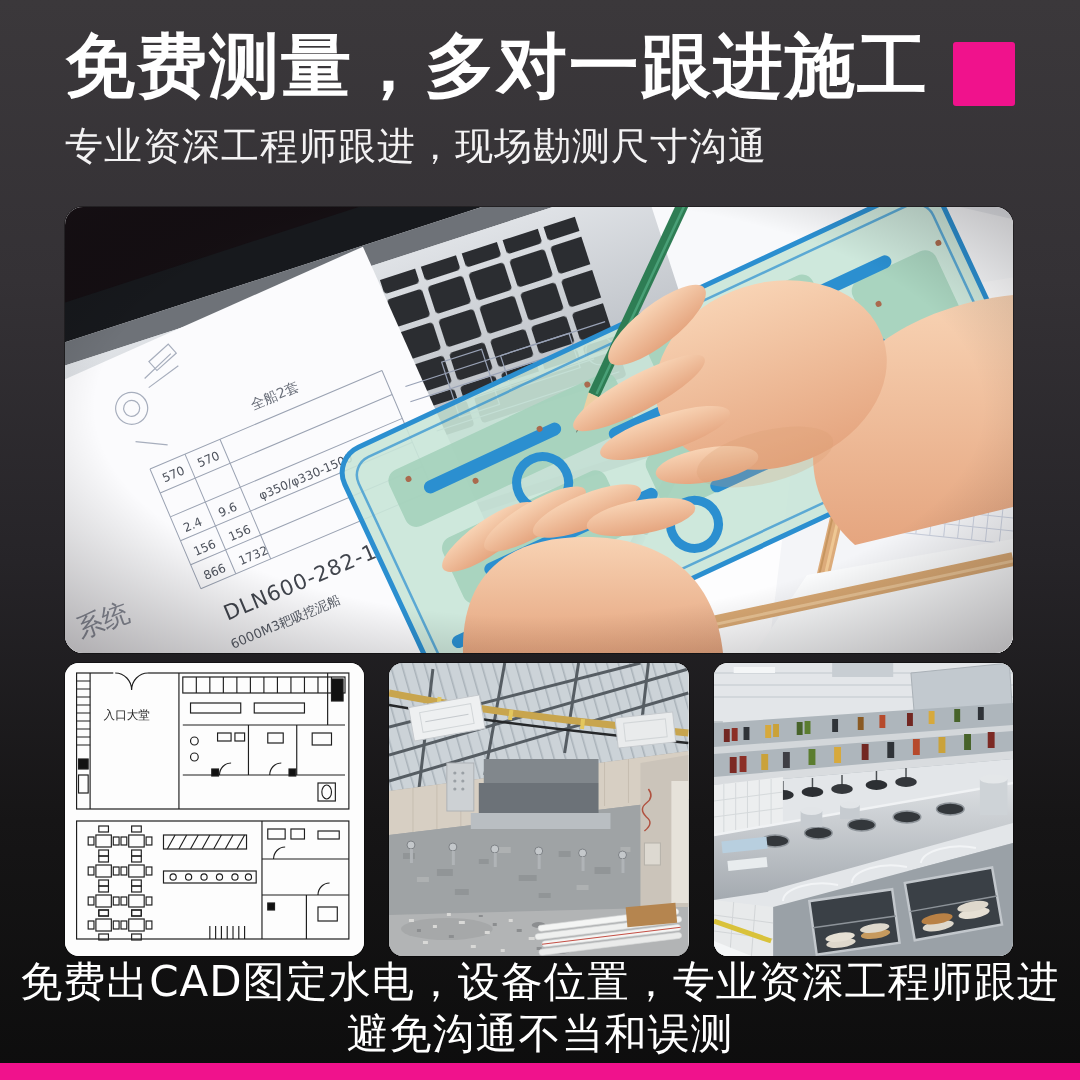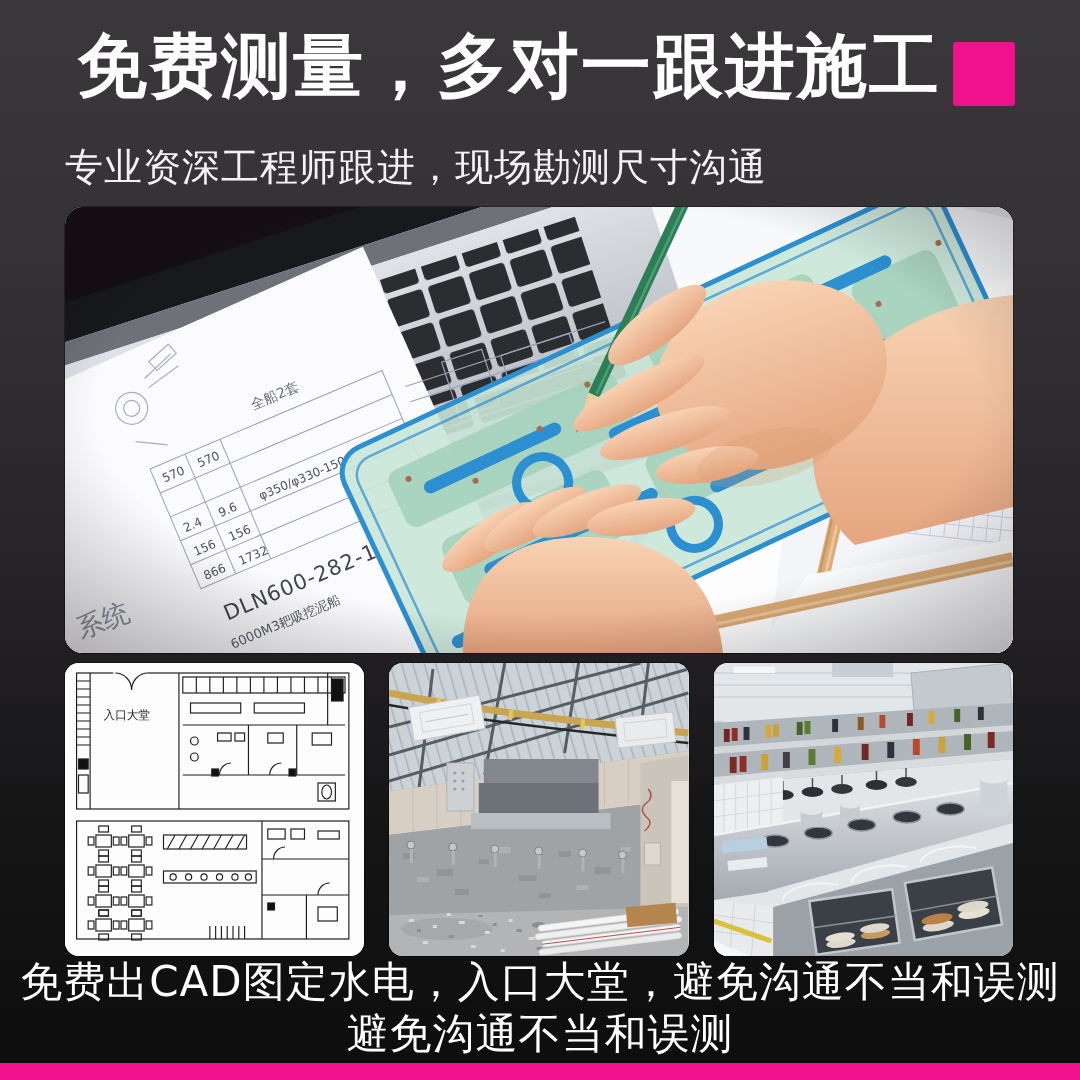--- a/index.html
+++ b/index.html
@@ -6,25 +6,25 @@
   html, body { width: 1080px; height: 1080px; }
   body { background: #0d0d0d; overflow: hidden; }
   .canvas {
     position: relative; width: 1080px; height: 1080px; overflow: hidden;
     background: linear-gradient(180deg, var(--bg-top, #3B383B) 0%, #343135 26%,
                 #262428 52%, #161516 76%, var(--bg-bottom, #0D0D0D) 100%);
     font-family: "DejaVu Sans", "Liberation Sans", sans-serif;
     color: var(--text, #fff);
   }
   .header { position: absolute; left: 65px; top: 28px; right: 65px; }
-  .title-row { display: flex; justify-content: space-between; align-items: flex-start; margin-left: 12px; }
+  .title-row { display: flex; justify-content: space-between; align-items: flex-start; }
   .title { font-size: 70px; font-weight: 800; line-height: 1.1; letter-spacing: 2px; white-space: nowrap; }
   .accent-square { width: 62px; height: 64px; flex: none; margin-top: 14px;
     background: var(--accent, #F0128C); border-radius: 3px; }
-  .subtitle { margin-top: 36px; font-size: 38px; font-weight: 400; color: #f3f2f3; letter-spacing: 1px; white-space: nowrap; }
+  .subtitle { margin-top: 15px; font-size: 38px; font-weight: 400; color: #f3f2f3; letter-spacing: 1px; white-space: nowrap; }
   .hero { position: absolute; left: 65px; top: 207px; width: 948px; height: 446px;
     border-radius: 18px; overflow: hidden; box-shadow: 0 0 0 1px rgba(0,0,0,.35); background:#e8eaee; }
   .hero svg { display: block; width: 100%; height: 100%; }
   .gallery { position: absolute; left: 65px; top: 663px; width: 948px; height: 293px; display: flex; gap: 25px; }
   .gallery figure { flex: 1; border-radius: 14px; overflow: hidden;
     box-shadow: 0 0 0 1px rgba(0,0,0,.35); background: #fff; }
   .gallery svg { display: block; width: 100%; height: 100%; }
   .caption { position: absolute; left: 0; top: 956px; width: 100%; text-align: center;
     font-size: 42px; line-height: 52px; font-weight: 400; color: #fff; letter-spacing: 1px; }
   .bottom-bar { position: absolute; left: 0; bottom: 0; width: 100%; height: 17px;
@@ -548,18 +548,18 @@
           <polygon points="0,237 60,244 60,293 0,293" fill="#e8eaeb"></polygon>
           <path d="M0,252 l60,8 M0,268 l60,8 M20,239 l-4,54 M42,242 l-4,51" stroke="#d2d5d7" stroke-width="1"></path>
           <path d="M0,258 L58,278" stroke="#d9c23a" stroke-width="5"></path>
           <polygon points="0,278 38,293 0,293" fill="#f4f6f7"></polygon>
         </g>
       </svg>
     </figure>
   </div>
 
   <footer class="caption">
-    <p>免费出CAD图定水电，入口大堂，避免沟通不当和误测</p>
+    <p>免费出CAD图定水电，设备位置，专业资深工程师跟进</p>
     <p>避免沟通不当和误测</p>
   </footer>
 
   <div class="bottom-bar"></div>
 </div>
 
 </body></html>

